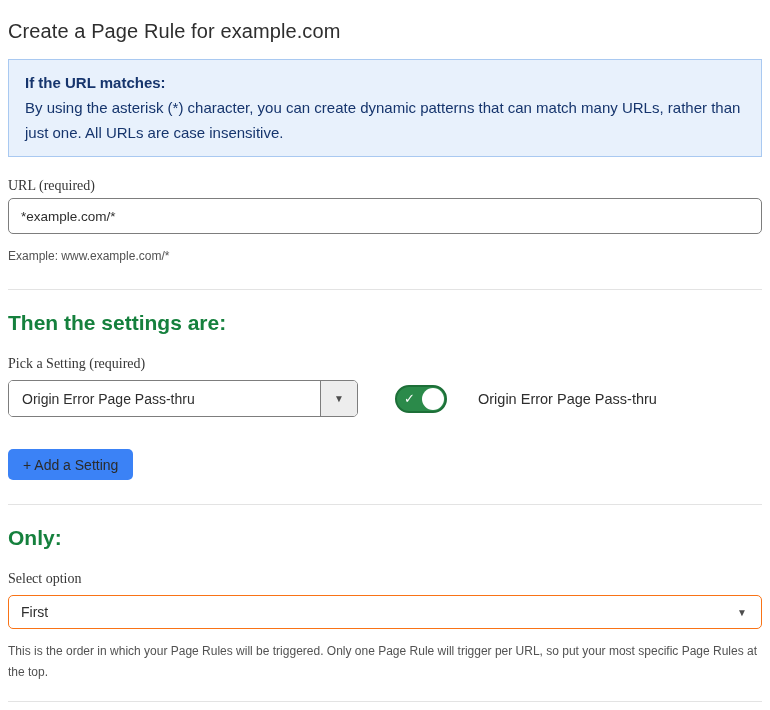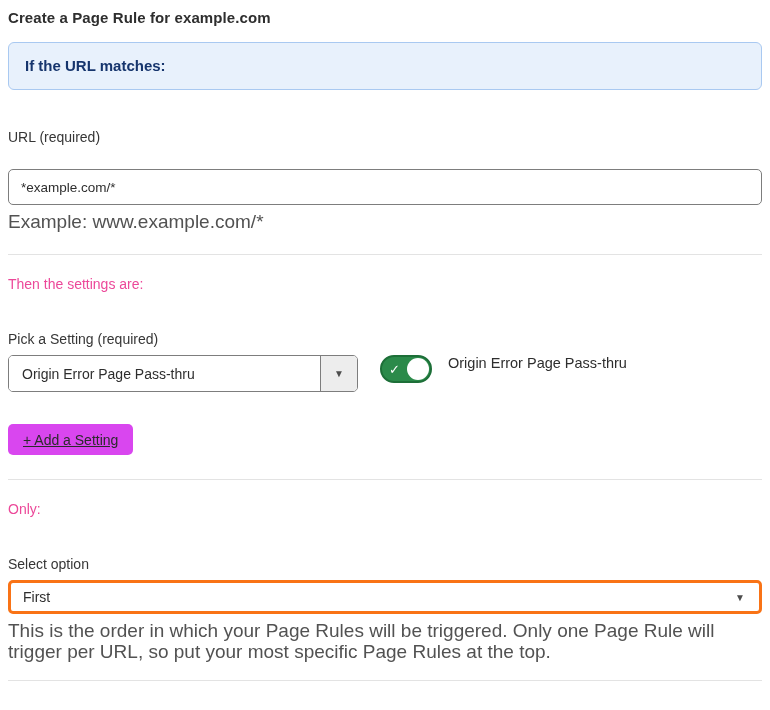--- a/index.html
+++ b/index.html
@@ -3,81 +3,83 @@
 <meta charset="utf-8">
 <style>
   * { margin: 0; padding: 0; box-sizing: border-box; }
   html, body { width: 770px; height: 710px; background: #ffffff; overflow: hidden; }
   body {
     font-family: "Liberation Sans", "DejaVu Sans", sans-serif;
     color: #303030;
     padding: 6px 8px 0 8px;
   }
   .page-title {
-    font-size: 15px;
-    font-weight: 700;
-    color: #2e2e2e;
-    margin-top: 3px;
+    font-size: 20px;
+    font-weight: 400;
+    color: #2e2e2e;
+    margin-top: 14px;
     letter-spacing: 0.1px;
   }
   .info-box {
     margin-top: 16px;
     background: #e8f1fc;
     border: 1px solid #a9c9f1;
-    border-radius: 6px;
+    border-radius: 0;
     padding: 10px 16px 11px 16px;
     color: #16356d;
     font-size: 15px;
     line-height: 25px;
   }
   .info-heading { font-weight: 700; }
   .info-link {
     color: #2160c4;
     text-decoration: underline;
     cursor: pointer;
   }
   .field-label {
-    margin-top: 39px;
+    margin-top: 21px;
     font-size: 14px;
     color: #363636;
+    font-family: Liberation Serif, serif;
   }
   .text-input {
-    margin-top: 24px;
+    margin-top: 4px;
     width: 100%;
     height: 34px;
     border: 1px solid #7d7d7d;
     border-radius: 5px;
     padding: 17px 12px;
     font-size: 13.5px;
     color: #2e2e2e;
     font-family: "Liberation Sans", "DejaVu Sans", sans-serif;
     background: #ffffff;
     outline: none;
   }
   .helper-text {
-    margin-top: 6px;
-    font-size: 19px;
+    margin-top: 12px;
+    font-size: 12px;
     line-height: 21px;
     color: #525252;
   }
   .divider {
     border: none;
     border-top: 1px solid #e3e3e3;
     margin: 22px 0 0 0;
   }
   .section-heading {
     margin-top: 21px;
-    font-size: 14px;
-    font-weight: 400;
-    color: #ec4899;
+    font-size: 21px;
+    font-weight: 700;
+    color: #15803d;
   }
   .setting-row {
     margin-top: 8px;
     display: flex;
-    align-items: flex-start;
+    align-items: center;
+    gap: 15px;
   }
   .dropdown-group {
     display: flex;
     width: 350px;
     height: 37px;
     border: 1px solid #7d7d7d;
     border-radius: 5px;
     overflow: hidden;
     background: #ffffff;
     cursor: pointer;
@@ -139,28 +141,28 @@
     align-items: center;
     justify-content: center;
     height: 32px;
     padding: 0 15px;
     border: none;
     border-radius: 5px;
     font-size: 14px;
     font-family: "Liberation Sans", "DejaVu Sans", sans-serif;
     cursor: pointer;
   }
-  .btn-secondary { background: #d946ef; color: #2b2b2b; text-decoration: underline; }
+  .btn-secondary { background: #3b82f6; color: #2b2b2b; }
   .add-setting-btn { margin-top: 32px; height: 31px; }
   .select-box {
     margin-top: 8px;
     position: relative;
     width: 100%;
     height: 34px;
-    border: 3px solid #f97316;
+    border: 1px solid #f97316;
     border-radius: 5px;
     background: #ffffff;
     display: flex;
     align-items: center;
     padding: 0 34px 0 12px;
     font-size: 14px;
     color: #2e2e2e;
     cursor: pointer;
   }
   .select-arrow {
@@ -174,20 +176,21 @@
 </style>
 </head>
 <body>
 
 
 
 <h1 class="page-title">Create a Page Rule for example.com</h1>
 
 <div class="info-box">
   <div class="info-heading">If the URL matches:</div>
+  <div>By using the asterisk (*) character, you can create dynamic patterns that can match many URLs, rather than just one. All URLs are case insensitive.</div>
 </div>
 
 <div class="field-label">URL (required)</div>
 <input class="text-input" type="text" value="*example.com/*" style="">
 <div class="helper-text">Example: www.example.com/*</div>
 
 <hr class="divider">
 
 <div class="section-heading">Then the settings are:</div>
 

